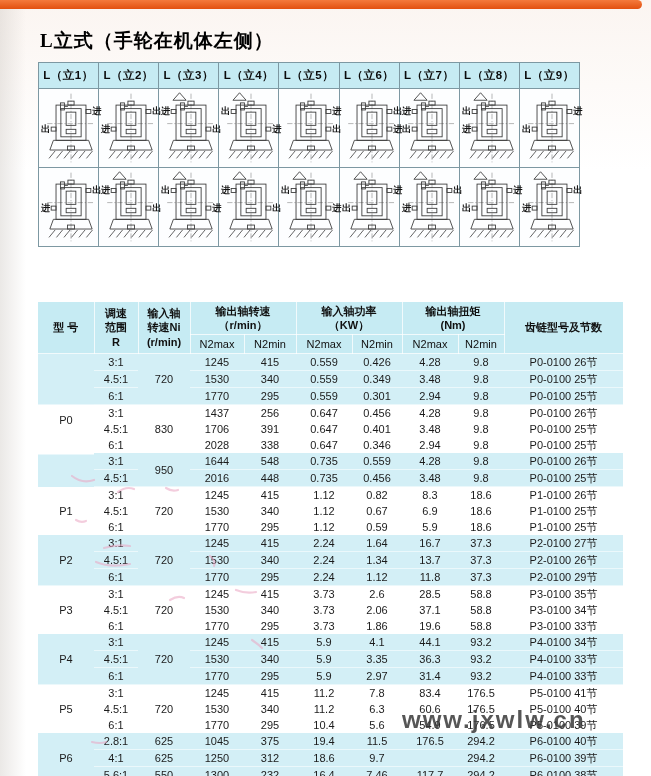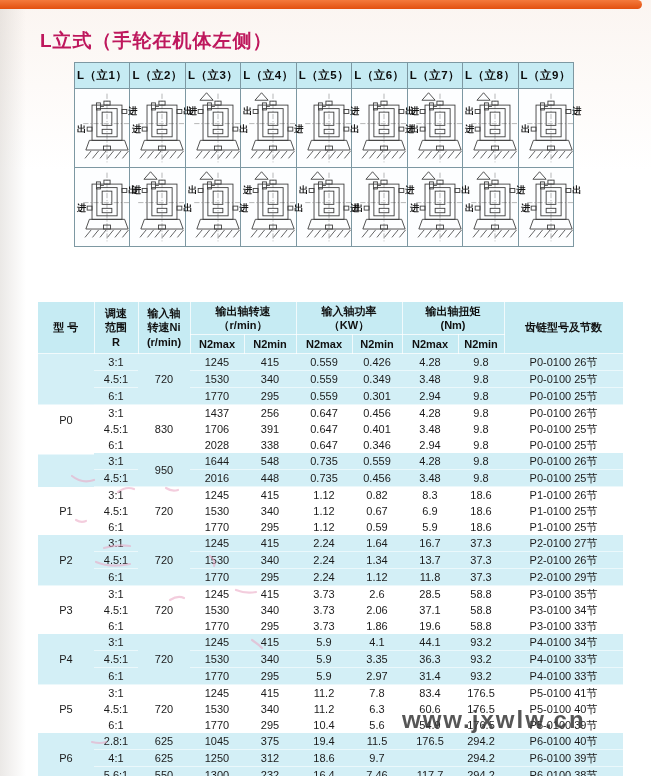--- a/index.html
+++ b/index.html
@@ -6,37 +6,37 @@
   body{
     width:651px;height:776px;position:relative;overflow:hidden;
     background:linear-gradient(180deg,#fbf5f1 0%,#ffffff 22%);
     font-family:"Liberation Sans",sans-serif;
   }
   .edge-shade{position:absolute;left:0;top:0;width:26px;height:776px;
     background:linear-gradient(90deg,rgba(210,205,200,.45),rgba(210,205,200,0));}
   .orange-bar{position:absolute;left:0;top:0;width:642px;height:9px;
     background:linear-gradient(180deg,#f47a3c,#e2500f);border-radius:0 5px 5px 0;}
   .page-title{position:absolute;left:40px;top:28px;font-size:19px;font-weight:bold;
-    color:#be185d;letter-spacing:1px;}
+    color:#000000;letter-spacing:1px;font-family:Liberation Serif, serif;}
 
   
-  table.dgrid{position:absolute;left:38px;top:62px;width:500px;border-collapse:collapse;table-layout:fixed;margin-left:36px;}
+  table.dgrid{position:absolute;left:38px;top:62px;width:542px;border-collapse:collapse;table-layout:fixed;}
   table.dgrid th,table.dgrid td{border:1px solid #7d98a2;}
   table.dgrid th{background:#c6ebf3;height:23px;font-size:11.5px;font-weight:600;color:#0b0b0b;
     text-align:center;letter-spacing:.5px;}
   table.dgrid td{height:76px;background:#fdfeff;text-align:center;vertical-align:middle;padding:1px;}
   table.dgrid svg{display:block;margin:0 auto;}
 
   
   table.spec{position:absolute;left:38px;top:302px;width:585px;border-collapse:collapse;
     table-layout:fixed;font-size:11px;color:#1b1b1b;}
   table.spec th{background:#c6ebf3;color:#101010;border-right:1px solid rgba(255,255,255,.75);
     border-bottom:1px solid rgba(255,255,255,.75);padding:0;text-align:center;vertical-align:middle;line-height:1.3;}
   table.spec thead tr.tier1 th{height:32px;font-weight:bold;}
-  table.spec thead tr.tier2 th{height:18px;font-weight:bold;}
+  table.spec thead tr.tier2 th{height:18px;font-weight:normal;}
   table.spec td{padding:0;text-align:center;vertical-align:middle;height:16px;}
   td.c{background:#d3eff6;border-bottom:1px solid rgba(255,255,255,.55);}
   td.w{background:#ffffff;}
   td.mixedP0{background:linear-gradient(to bottom,#d3eff6 0 37.5%,#ffffff 37.5% 75%,#d3eff6 75% 100%);}
   td.chain{padding-right:22px;}
 
   .watermark{position:absolute;left:402px;top:706px;font-size:24px;font-weight:bold;
     color:rgba(58,58,58,.86);letter-spacing:2px;white-space:nowrap;}
   .marks{position:absolute;left:0;top:0;pointer-events:none;}
 </style>

